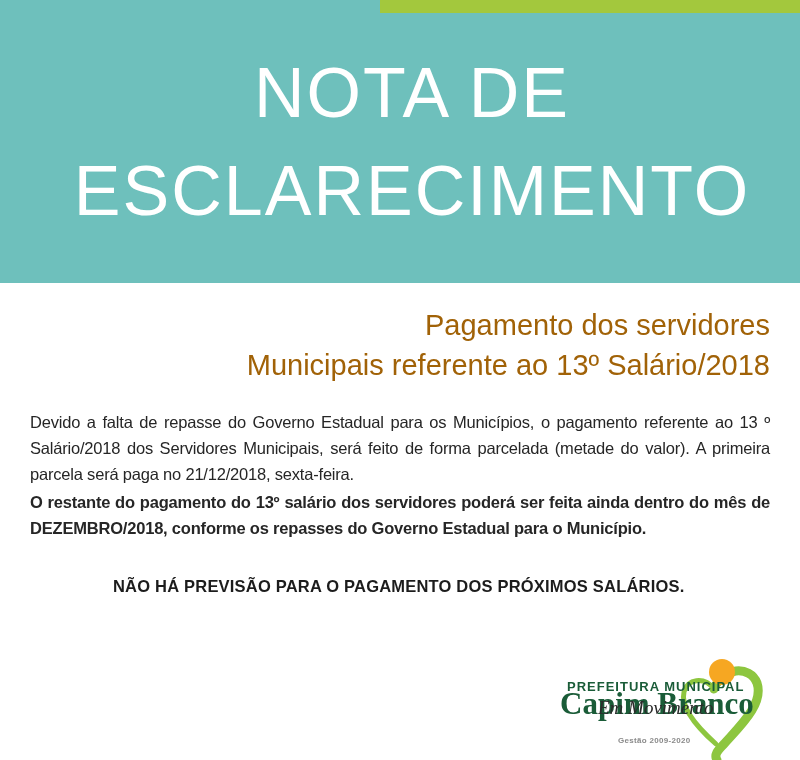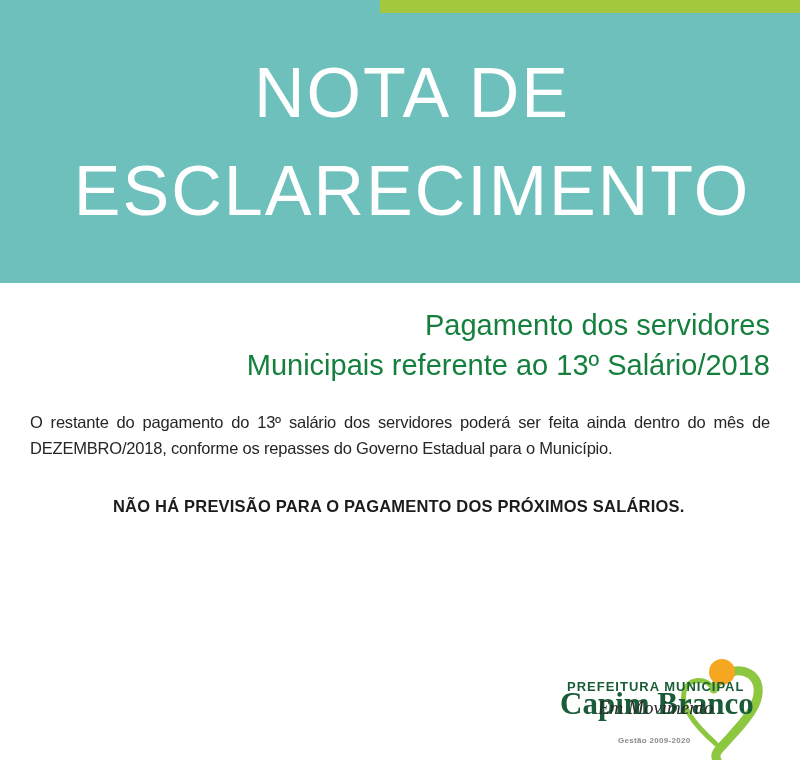--- a/index.html
+++ b/index.html
@@ -32,34 +32,34 @@
     line-height:98px;
   }
   
   .content {
     position:absolute; top:283px; left:0;
     width:800px;
   }
   .heading {
     margin:22px 30px 0 30px;
     text-align:right;
-    color:#15803d;
+    color:#a16207;
     font-size:29px;
     line-height:40px;
     font-weight:400;
   }
   .para {
     margin:24px 30px 0 30px;
     text-align:justify;
     color:#262626;
     font-size:16.5px;
     line-height:26px;
     letter-spacing:-0.2px;
   }
-  .para + .para { margin-top:27px; }
+  .para + .para { margin-top:2px;font-weight:bold; }
   .notice {
     margin:36px 30px 0 113px;
     color:#1c1c1c;
     font-size:16.5px;
     font-weight:bold;
     letter-spacing:0.2px;
   }
   
   .logo {
     position:absolute; left:550px; top:652px;
@@ -109,20 +109,21 @@
     <div>NOTA DE</div>
     <div>ESCLARECIMENTO</div>
   </div>
 </div>
 
 <div class="content">
   <div class="heading">
     <div>Pagamento dos servidores</div>
     <div>Municipais referente ao 13º Salário/2018</div>
   </div>
+  <p class="para">Devido a falta de repasse do Governo Estadual para os Municípios, o pagamento referente ao 13 º Salário/2018  dos Servidores Municipais, será feito de forma parcelada (metade do valor). A primeira parcela será paga no 21/12/2018, sexta-feira.</p>
   <p class="para">O restante do pagamento do 13º salário dos servidores poderá ser feita ainda dentro do mês de DEZEMBRO/2018, conforme os repasses do Governo Estadual para o Município.</p>
   <div class="notice">NÃO HÁ PREVISÃO PARA O PAGAMENTO DOS PRÓXIMOS SALÁRIOS.</div>
 </div>
 
 <div class="logo">
   <div class="heart-wrap">
     <svg width="100" height="108" viewBox="0 0 100 108" xmlns="http://www.w3.org/2000/svg">
       <path d="M46,92 C28,76 10,56 14,40 C17,27 34,24 44,37" fill="none" stroke-width="5" stroke-linecap="round" stroke="#8dc63f"></path>
       <path d="M44,37 C52,15 80,13 87,31 C94,52 70,74 54,92 C47,99 44,103 47,108" fill="none" stroke-width="9" stroke-linecap="round" stroke="#8dc63f"></path>
       <circle cx="52" cy="20" r="13" fill="#f6a722"></circle>

